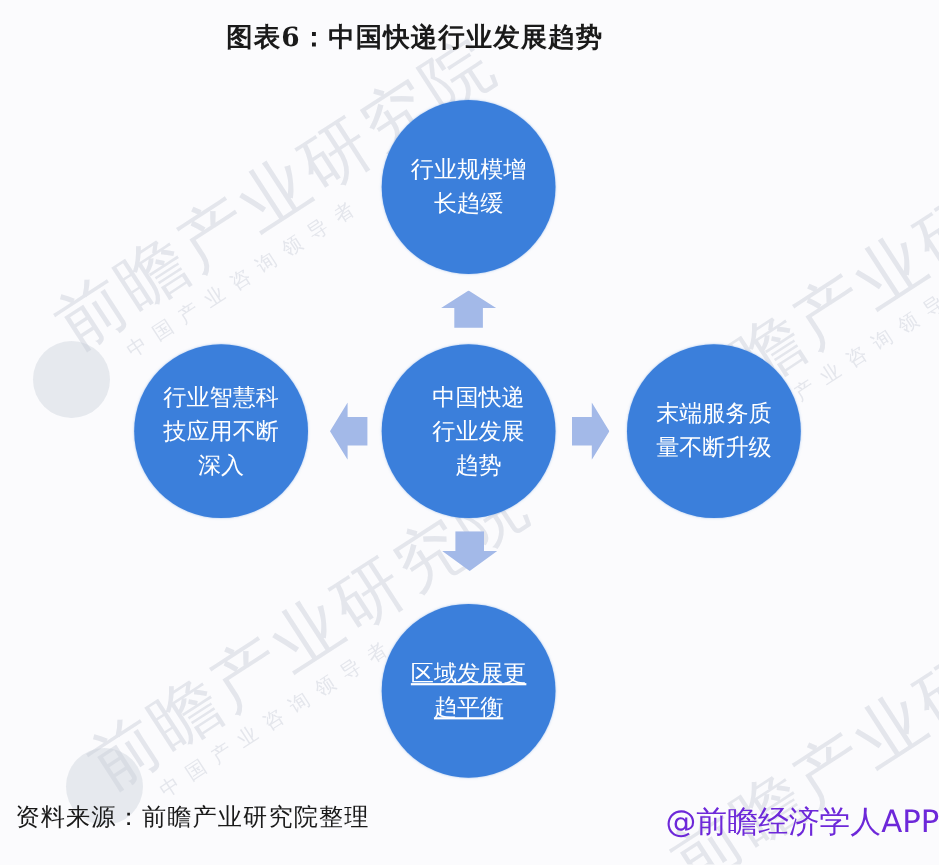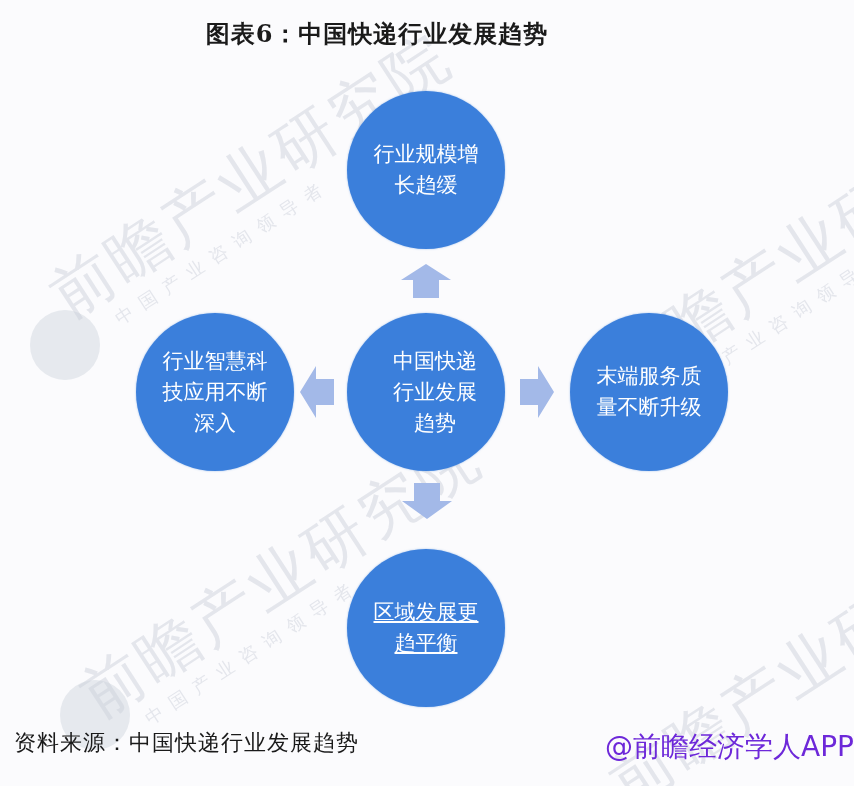--- a/index.html
+++ b/index.html
@@ -112,21 +112,21 @@
 <div class="wm-logo" style="left:60px; top:680px;"></div>
 <div class="watermark" style="left:640px; top:740px; transform: rotate(-33deg);">
   <span>前瞻产业研究院</span>
 </div>
 
 <div class="title">图表6：中国快递行业发展趋势</div>
 
 <div class="node" style="left:347px; top:91px;">
   <span>行业规模增长趋缓</span>
 </div>
-<div class="node" style="left:136px; top:313px;justify-content:center;">
+<div class="node" style="left:122px; top:313px;justify-content:center;">
   <span>行业智慧科技应用不断深入</span>
 </div>
 <div class="node" style="left:347px; top:313px;justify-content:flex-end;">
   <span style="width:96px;">中国快递行业发展趋势</span>
 </div>
 <div class="node" style="left:570px; top:313px;">
   <span>末端服务质量不断升级</span>
 </div>
 <div class="node" style="left:347px; top:549px;text-decoration:underline;">
   <span>区域发展更趋平衡</span>
@@ -138,14 +138,14 @@
 <svg class="arrow" width="36" height="52" style="left:300px; top:366px;" viewBox="0 0 36 52">
   <polygon points="0,26 16,0 16,13 34,13 34,39 16,39 16,52" fill="#a3b9e8"></polygon>
 </svg>
 <svg class="arrow" width="36" height="52" style="left:518px; top:366px;" viewBox="0 0 36 52">
   <polygon points="36,26 20,0 20,13 2,13 2,39 20,39 20,52" fill="#a3b9e8"></polygon>
 </svg>
 <svg class="arrow" width="50" height="36" style="left:402px; top:483px;" viewBox="0 0 50 36">
   <polygon points="25,36 50,18 38,18 38,0 12,0 12,18 0,18" fill="#a3b9e8"></polygon>
 </svg>
 
-<div class="footer-left">资料来源：中国快递行业发展趋势</div>
+<div class="footer-left">资料来源：前瞻产业研究院整理</div>
 <div class="footer-right">@前瞻经济学人APP</div>
 
 </body></html>

